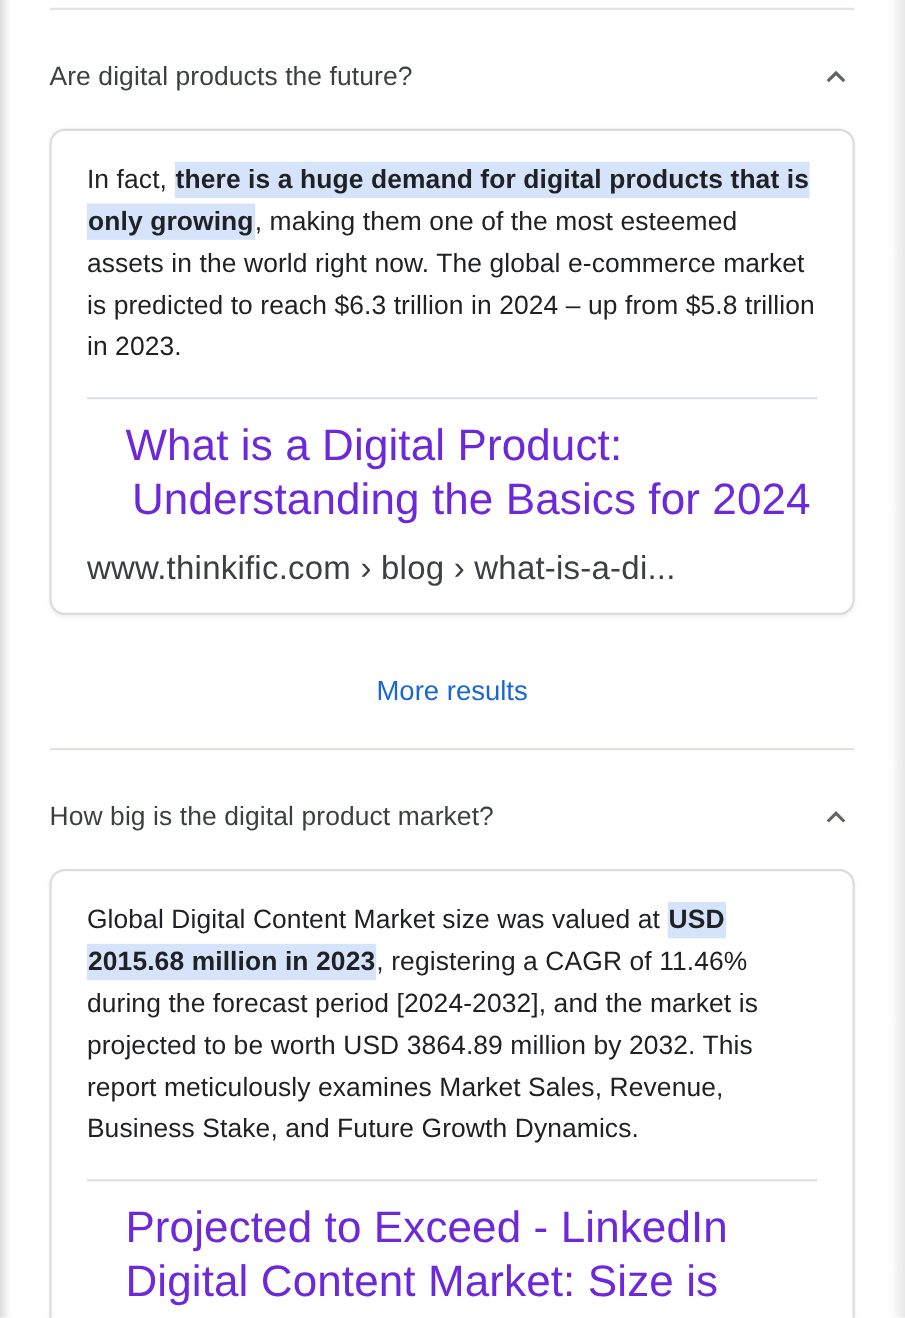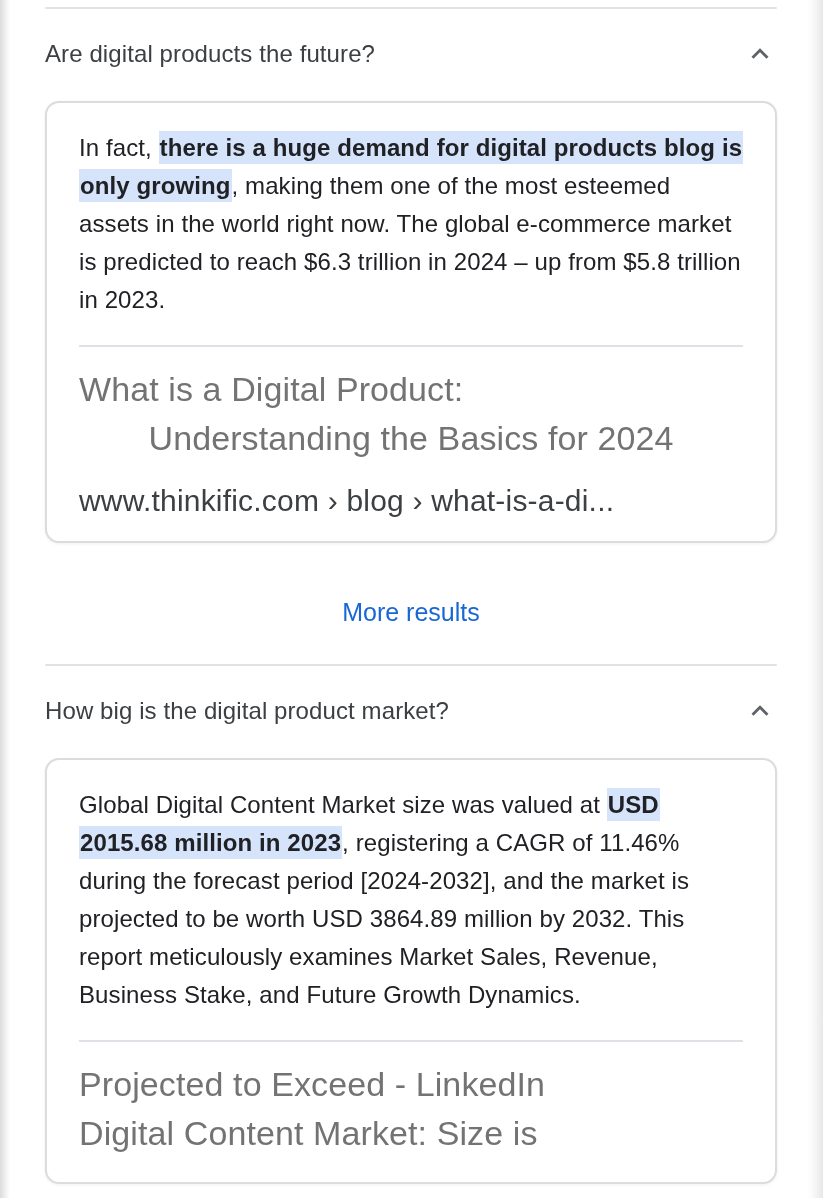--- a/index.html
+++ b/index.html
@@ -29,21 +29,21 @@
   .hr {
     height: 2px;
     background: #e0e2e6;
     border-radius: 1px;
   }
   .hr.top { margin-top: 7px; }
   .qrow {
     display: flex;
     align-items: center;
     justify-content: space-between;
-    margin-top: 28px;
+    margin-top: 44px;
     margin-bottom: 30px;
     cursor: pointer;
   }
   .qtext {
     font-size: 24px;
     line-height: 30px;
     color: #3c4043;
     letter-spacing: 0.1px;
   }
   .chev {
@@ -74,26 +74,27 @@
     box-decoration-break: clone;
     -webkit-box-decoration-break: clone;
   }
   .card-hr {
     height: 2px;
     background: #dee1e5;
     margin: 26px 0 18px 0;
   }
   .result-link {
     display: block;
-    font-size: 34px;
+    font-size: 40px;
     line-height: 49px;
-    color: #737373;
+    color: #6d28d9;
     text-decoration: none;
     letter-spacing: 0.1px;
     cursor: pointer;
+    margin-left: 35px;
   }
   .result-url {
     margin-top: 22px;
     font-size: 30px;
     line-height: 32px;
     color: #3c4043;
     letter-spacing: 0.2px;
   }
   .more {
     display: block;
@@ -120,21 +121,21 @@
   <section>
     <div class="qrow">
       <span class="qtext">Are digital products the future?</span>
       <span class="chev">
         <svg viewBox="0 0 24 24" width="34" height="34" aria-hidden="true">
           <path d="M12 8l-6 6 1.41 1.41L12 10.83l4.59 4.58L18 14z" fill="#5f6368"></path>
         </svg>
       </span>
     </div>
     <div class="card">
-      <p class="answer"><span>In fact, </span><span class="seg-bold seg-hl">there is a huge demand for digital products blog is only growing</span><span>, making them one of the most esteemed assets in the world right now. The global e-commerce market is predicted to reach $6.3 trillion in 2024 – up from $5.8 trillion in 2023.</span></p>
+      <p class="answer"><span>In fact, </span><span class="seg-bold seg-hl">there is a huge demand for digital products that is only growing</span><span>, making them one of the most esteemed assets in the world right now. The global e-commerce market is predicted to reach $6.3 trillion in 2024 – up from $5.8 trillion in 2023.</span></p>
       <div class="card-hr"></div>
       <a class="result-link">
           <span style="display: block;">What is a Digital Product:</span>
           <span style="display: block; text-align: center;">Understanding the Basics for 2024</span>
         </a>
       <div class="result-url">www.thinkific.com › blog › what-is-a-di...</div>
     </div>
   </section>
 
   <a class="more">More results</a>

